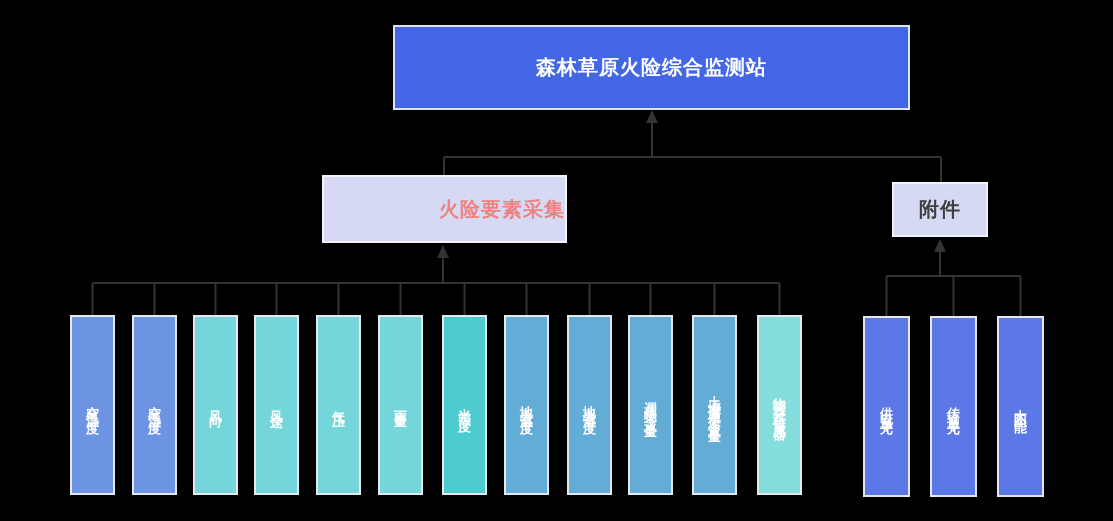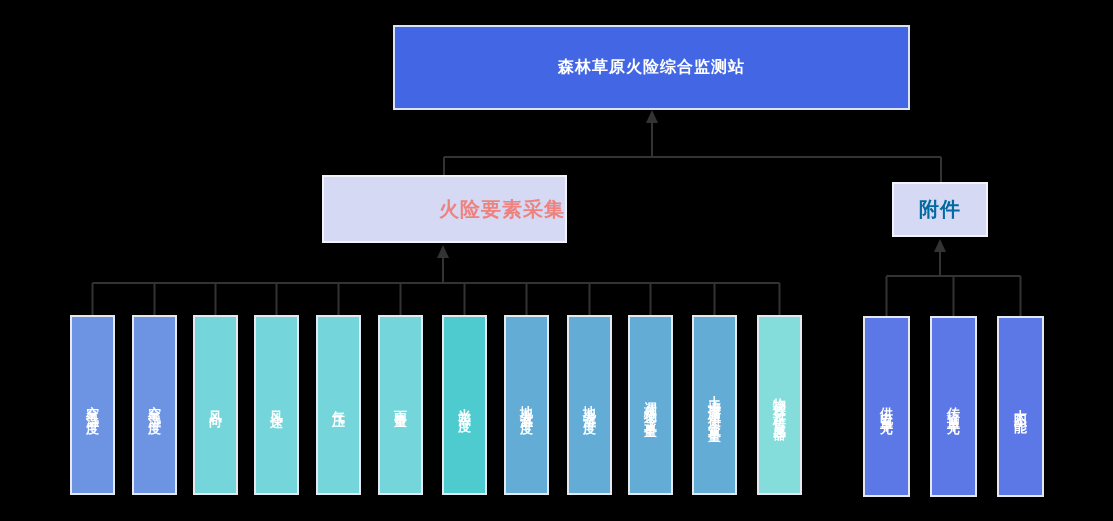--- a/index.html
+++ b/index.html
@@ -28,21 +28,21 @@
     justify-content: center;
     text-align: center;
   }
   .root-node {
     left: 393px; top: 25px;
     width: 517px; height: 85px;
     border: 2px solid #dce2f8;
   }
   .root-node .hlabel {
     color: #ffffff;
-    font-size: 16px;
+    font-size: 20px;
     font-weight: 700;
     letter-spacing: 1px;
   }
   .branch-node {
     border: 2px solid #f2f3fa;
   }
   .branch-node .hlabel {
     font-size: 20px;
     font-weight: 700;
     letter-spacing: 1px;
@@ -118,21 +118,21 @@
 
   <div class="node root-node" style="background: rgb(67, 103, 228);">
     <span class="hlabel" style="color: rgb(255, 255, 255);">森林草原火险综合监测站</span>
   </div>
 
   <div class="node branch-node branch-collection" style="background: rgb(214, 217, 244); justify-content: flex-end;">
     <span class="hlabel" style="color: rgb(238, 130, 126);">火险要素采集</span>
   </div>
 
   <div class="node branch-node branch-accessories" style="background: rgb(214, 217, 244);">
-    <span class="hlabel" style="color: #0369a1;">附件</span>
+    <span class="hlabel" style="color: #404040;">附件</span>
   </div>
 
   <div class="bar" style="left: 70px; background: rgb(109, 147, 227);">
     <span class="vtext">空气温度</span>
   </div>
   <div class="bar" style="left: 132px; background: rgb(109, 147, 227);">
     <span class="vtext">空气湿度</span>
   </div>
   <div class="bar" style="left: 193px; background: rgb(116, 214, 218);">
     <span class="vtext">风向</span>

